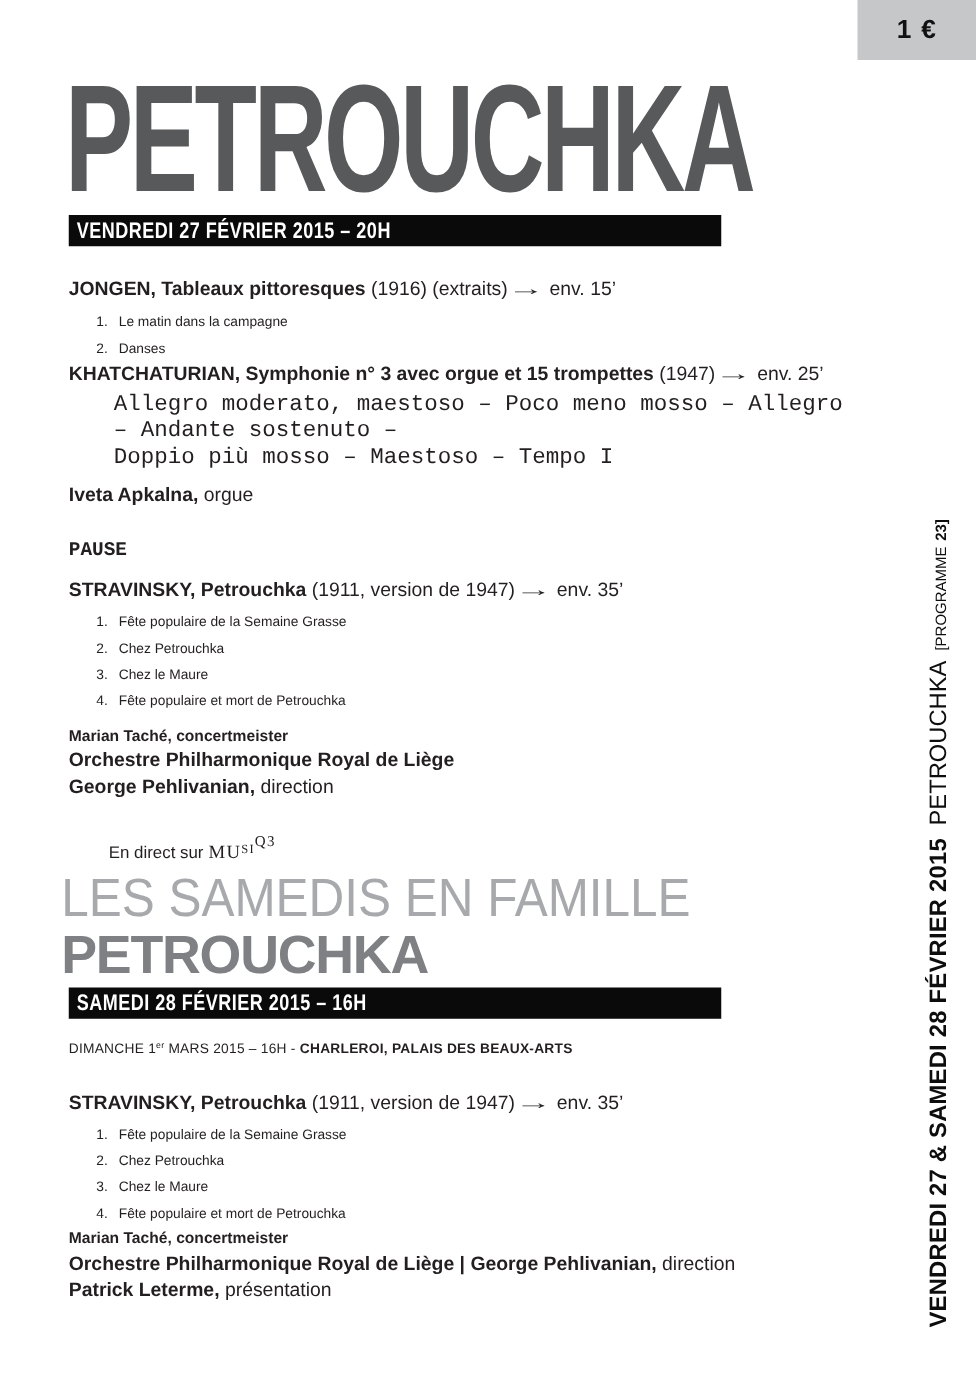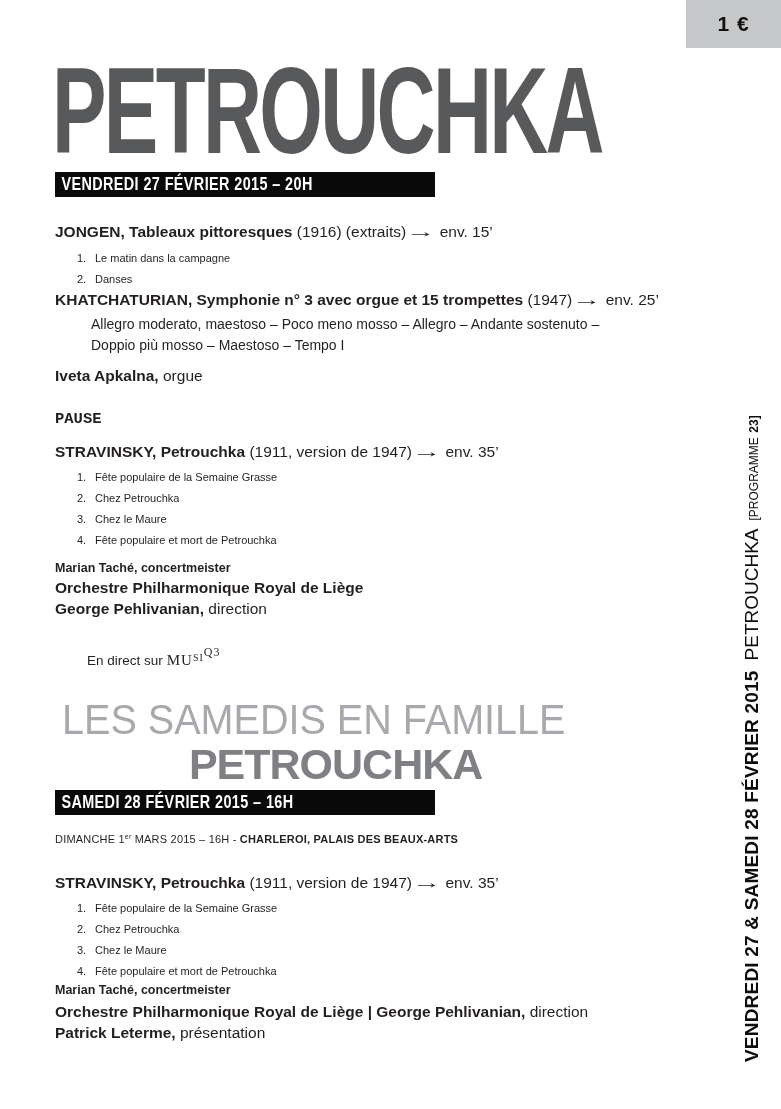--- a/index.html
+++ b/index.html
@@ -8,54 +8,54 @@
   .page { position:relative; width:781px; height:1109px; background:#ffffff; overflow:hidden; }
 
   .price-box { position:absolute; left:686px; top:0; width:95px; height:48px; background:#c6c7c9;
                display:flex; align-items:center; justify-content:center; }
   .price-box span { font-weight:bold; font-size:21px; color:#111; letter-spacing:1px; }
 
   .main-title { position:absolute; left:52px; top:50px; font-weight:bold; font-size:122px;
                 line-height:1.0; color:#58595b; white-space:nowrap; }
   .main-title .cond { display:inline-block; transform:scaleX(0.67); transform-origin:0 50%; letter-spacing:-4px; }
 
-  .date-bar { position:absolute; left:55px; width:380px; height:25px; background:#0a0a0a; color:#fff;
+  .date-bar { position:absolute; left:55px; width:522px; height:25px; background:#0a0a0a; color:#fff;
               display:flex; align-items:center; overflow:hidden; }
   .date-bar .cond { display:inline-block; transform:scaleX(0.8); transform-origin:0 50%;
                     font-weight:bold; font-size:18px; letter-spacing:0.5px; padding-left:8px; white-space:nowrap; }
   #bar1 { top:172px; }
   #bar2 { top:790px; }
 
   .program { position:absolute; left:55px; width:625px; }
   #program1 { top:222px; }
   #program2 { top:830px; }
 
   .work-line { font-size:15.5px; line-height:20px; white-space:nowrap; }
   .b { font-weight:bold; }
   .r { font-weight:normal; }
   .arrow { display:inline-block; transform:scaleX(1.9); transform-origin:50% 50%; margin:0 11px 0 7px; }
 
   .mov { font-size:11px; line-height:21px; padding-left:22px; }
   .mov .num { display:inline-block; width:18px; }
-  .tempo { font-size:14px; line-height:21px; padding-left:36px; }
+  .tempo { font-size:18px; line-height:21px; padding-left:36px;font-family:Liberation Mono, monospace; }
 
   .credit-sm { font-size:12.5px; line-height:17px; font-weight:bold; }
   .credit-lg { font-size:15.5px; line-height:21px; }
 
   .mt4 { margin-top:4px; } .mt5 { margin-top:5px; } .mt6 { margin-top:6px; }
   .mt9 { margin-top:9px; } .mt12 { } .mt13 { margin-top:13px; }
   .mt2 { margin-top:2px; } .mt23 { margin-top:23px;font-family:Liberation Mono, monospace; } .mt26 { margin-top:26px;margin-left:32px; } .mt27 { margin-top:27px; }
 
   .broadcast { font-size:13.5px; }
   .logo { font-family:"Liberation Serif", serif; letter-spacing:1px; margin-left:4px; }
   .logo-mu { font-size:15px; }
   .logo-si { font-size:10px; vertical-align:4px; }
   .logo-q3 { font-size:12px; vertical-align:9px; }
 
-  .series { position:absolute; left:62px; top:697px; white-space:nowrap;text-align:center; }
+  .series { position:absolute; left:49px; top:697px; white-space:nowrap; }
   .series-title { font-size:43px; line-height:44px; color:#a7a9ac; font-weight:normal; }
   .series-title .cond { display:inline-block; transform:scaleX(0.92); transform-origin:0 50%; }
   .series-sub { font-size:43px; line-height:44px; color:#7e8083; font-weight:bold; letter-spacing:-1px; margin-top:1px; }
 
   .extra-date { font-size:11px; line-height:14px; letter-spacing:0.2px; }
   .extra-date sup { font-size:7px; vertical-align:4px; }
 
   .sidebar-vertical { position:absolute; left:740px; top:1062px; transform:rotate(-90deg);
                       transform-origin:0 0; white-space:nowrap; line-height:24px; }
   .sb-dates { font-weight:bold; font-size:19px; letter-spacing:0.2px; color:#0d0d0d; }

